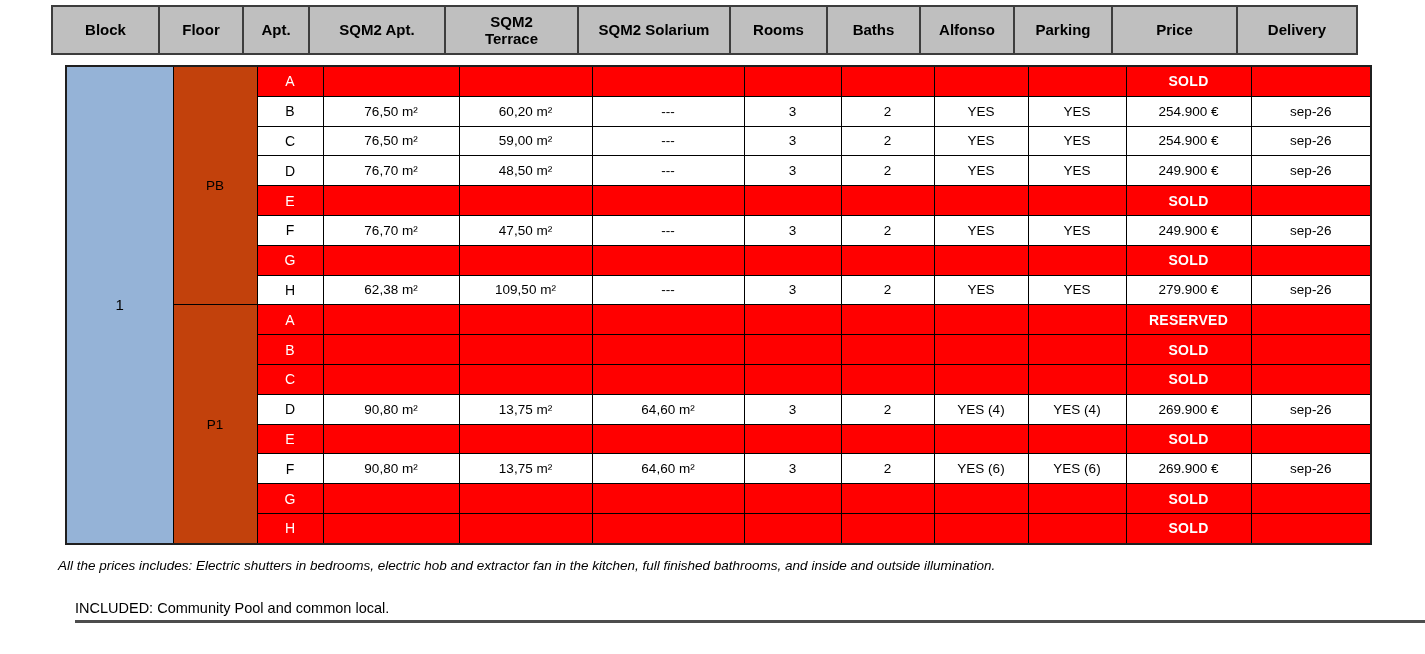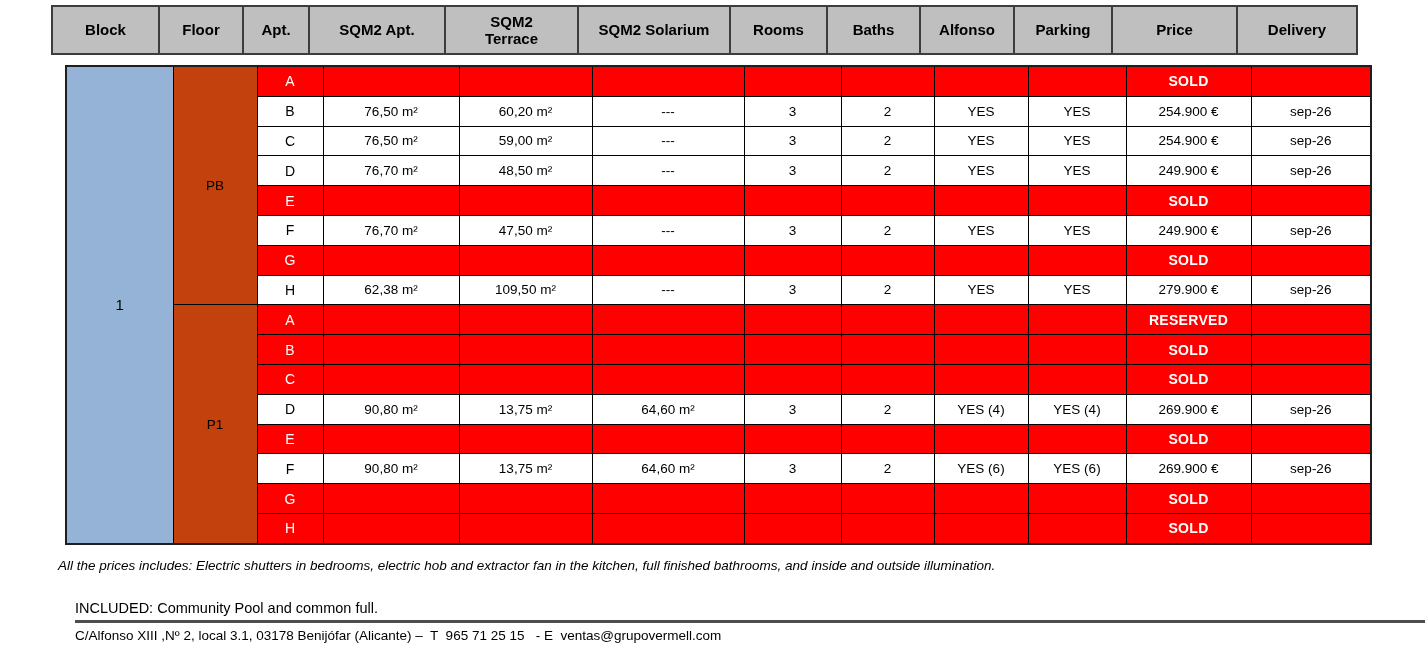--- a/index.html
+++ b/index.html
@@ -292,17 +292,16 @@
           <td></td>
           <td></td>
           <td></td>
           <td class="cell-status">SOLD</td>
           <td></td>
         </tr>
       </tbody>
   </table>
 
   <div class="note">All the prices includes: Electric shutters in bedrooms, electric hob and extractor fan in the kitchen, full finished bathrooms, and inside and outside illumination.</div>
-  <div class="included">INCLUDED: Community Pool and common full.</div>
+  <div class="included">INCLUDED: Community Pool and common local.</div>
   <div class="rule"></div>
-  <div class="contact">C/Alfonso XIII ,Nº 2, local 3.1, 03178 Benijófar (Alicante) –  T  965 71 25 15   - E  ventas@grupovermell.com</div>
 
 </div>
 
 </body></html>

